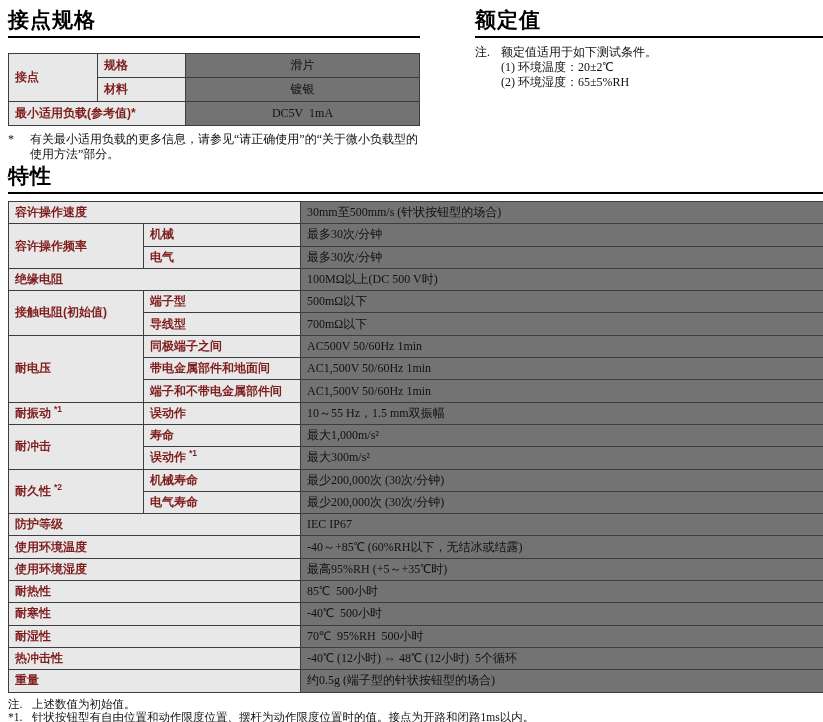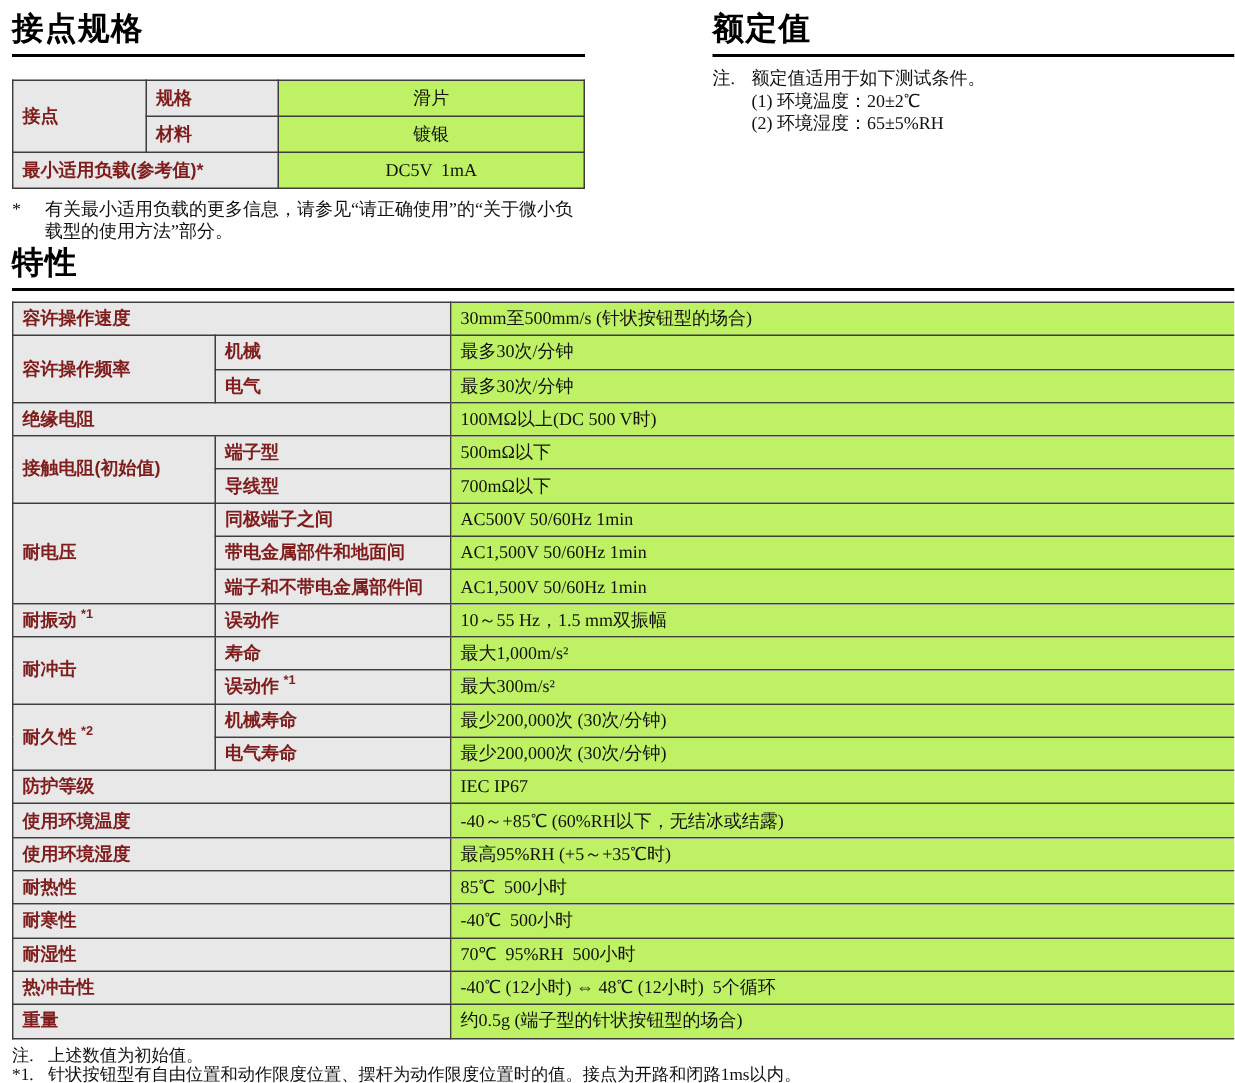--- a/index.html
+++ b/index.html
@@ -1,40 +1,40 @@
 <!DOCTYPE html>
 <html><head>
 <meta charset="utf-8">
 <style>
   html,body { margin:0; padding:0; background:#ffffff; }
   .page {
     position:relative; width:823px; height:722px; background:#fff;
     font-family:"Liberation Sans", sans-serif; color:#111; overflow:hidden;
   }
   .sec { position:absolute; }
-  .sec-contact { left:8px; top:8px; width:382px; }
+  .sec-contact { left:8px; top:8px; width:412px; }
   .sec-rated   { left:430px; top:8px; width:388px;margin-left:45px; }
   .sec-char    { left:8px; top:164px; width:820px; }
 
   .sec-title {
     margin:0; font-size:21px; line-height:24px; font-weight:bold;
     color:#000; letter-spacing:1px; padding-bottom:4px;
     border-bottom:2.5px solid #000;
     font-family:"Liberation Sans", sans-serif;
   }
 
   table { border-collapse:collapse; table-layout:fixed; width:100%; }
   td, th { border:1px solid #3d3d3d; font-size:12px; padding:1px 6px; overflow:hidden; }
 
   .lbl {
     background:#e8e8e8; font-weight:bold; text-align:left; color:#7f1d1d;
     font-family:"Liberation Sans", sans-serif;
   }
   .val {
-    background:#bef264; font-weight:normal;
+    background:#737373; font-weight:normal;
     font-family:"Liberation Serif", serif; white-space:pre-wrap;
   }
   .center { text-align:center; }
 
   .spec-table { margin-top:15px; }
   .spec-table td { height:21px; }
 
   .rated-table { margin-top:15px; }
   .rated-table td, .rated-table th { height:21px; }
 

